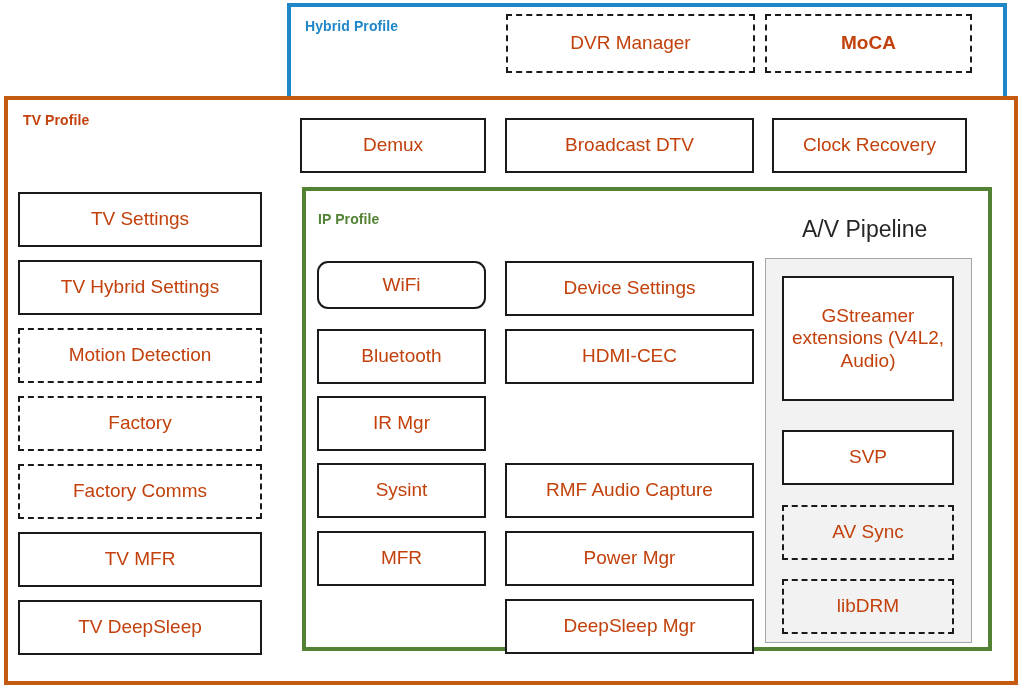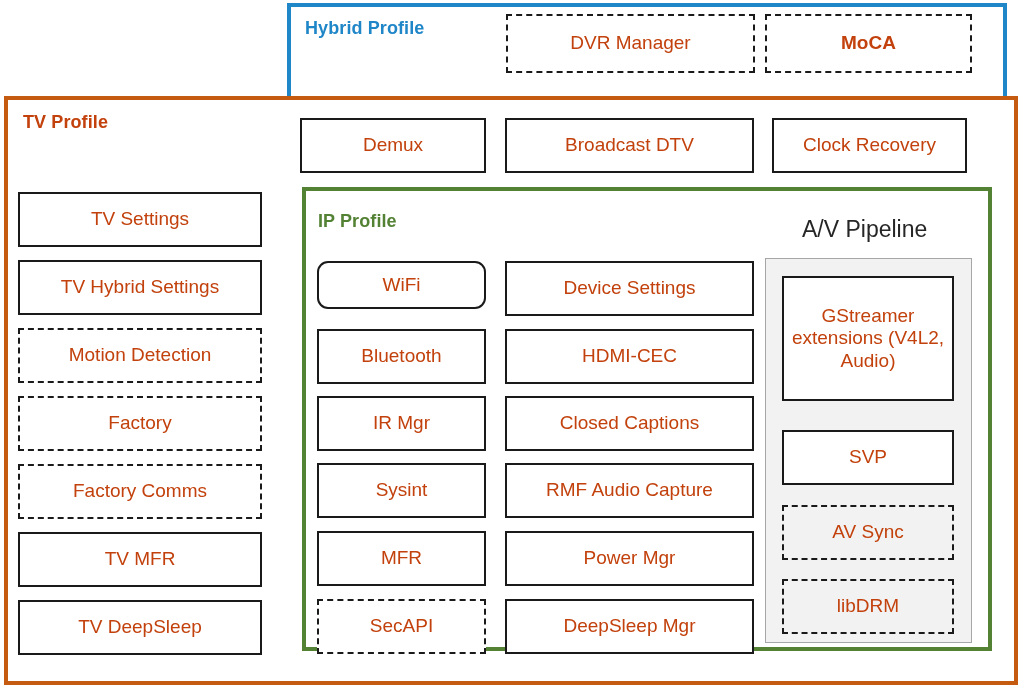--- a/index.html
+++ b/index.html
@@ -47,21 +47,21 @@
     width: 690px;
     height: 464px;
     border: 4px solid #548235;
     background: #ffffff;
   }
 
   
   .profile-title {
     position: absolute;
     font-weight: bold;
-    font-size: 18px;
+    font-size: 14px;
     letter-spacing: 0.1px;
     white-space: nowrap;
   }
   #hybrid-title { left: 305px; top: 18px;  color: #1f86c8; }
   #tv-title     { left: 23px;  top: 112px; color: #c2410c; }
   #ip-title     { left: 318px; top: 211px; color: #548235; }
 
   
   .node {
     position: absolute;
@@ -130,25 +130,23 @@
 
   <div class="node solid" style="left:300px; top:118px; width:186px; height:55px;">Demux</div>
   <div class="node solid" style="left:505px; top:118px; width:249px; height:55px;">Broadcast DTV</div>
   <div class="node solid" style="left:772px; top:118px; width:195px; height:55px;">Clock Recovery</div>
 
   <div class="node solid" style="left:317px; top:261px; width:169px; height:48px;border-radius:11px;">WiFi</div>
   <div class="node solid" style="left:317px; top:329px; width:169px; height:55px;">Bluetooth</div>
   <div class="node solid" style="left:317px; top:396px; width:169px; height:55px;">IR Mgr</div>
   <div class="node solid" style="left:317px; top:463px; width:169px; height:55px;text-align:center;">Sysint</div>
   <div class="node solid" style="left:317px; top:531px; width:169px; height:55px;">MFR</div>
-  <div class="node dashed" style="left:317px; top:599px; width:169px; height:55px;">SecAPI</div>
 
   <div class="node solid" style="left:505px; top:261px; width:249px; height:55px;">Device Settings</div>
   <div class="node solid" style="left:505px; top:329px; width:249px; height:55px;">HDMI-CEC</div>
-  <div class="node solid" style="left:505px; top:396px; width:249px; height:55px;">Closed Captions</div>
   <div class="node solid" style="left:505px; top:463px; width:249px; height:55px;">RMF Audio Capture</div>
   <div class="node solid" style="left:505px; top:531px; width:249px; height:55px;">Power Mgr</div>
   <div class="node solid" style="left:505px; top:599px; width:249px; height:55px;">DeepSleep Mgr</div>
 
   <div id="av-pipeline-label">A/V Pipeline</div>
   <div id="av-panel"></div>
 
   <div class="node solid on-gray" style="left:782px; top:276px; width:172px; height:125px;">GStreamer extensions (V4L2, Audio)</div>
   <div class="node solid on-gray" style="left:782px; top:430px; width:172px; height:55px;">SVP</div>
   <div class="node dashed on-gray" style="left:782px; top:505px; width:172px; height:55px;">AV Sync</div>

